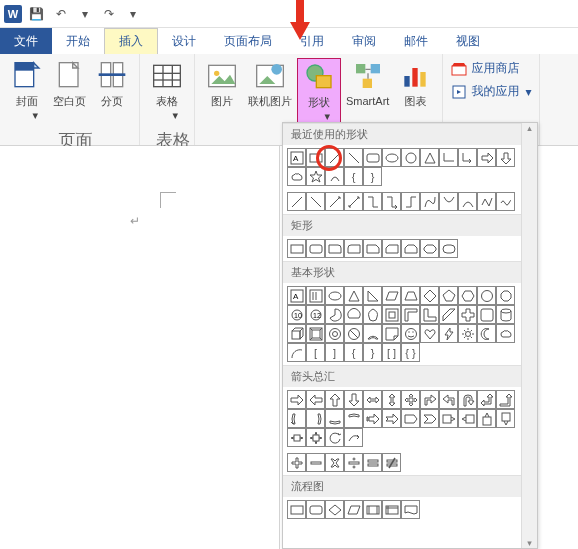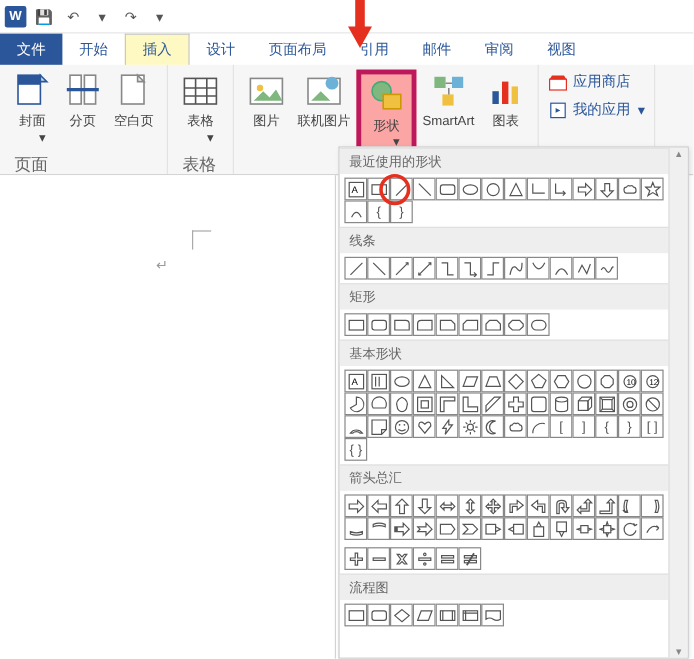--- a/index.html
+++ b/index.html
@@ -7,33 +7,33 @@
   .titlebar { height: 28px; background: #fff; display: flex; align-items: center; padding: 0 4px; gap: 6px; border-bottom: 1px solid #e0e0e0; }
   .app-icon { width: 18px; height: 18px; background: #2b579a; color: #fff; display: flex; align-items: center; justify-content: center; font-weight: bold; font-size: 11px; border-radius: 2px; }
   .qat-icon { width: 18px; height: 18px; display: flex; align-items: center; justify-content: center; color: #555; }
   .tabs { height: 26px; background: #fff; display: flex; align-items: stretch; }
   .tab { padding: 0 14px; display: flex; align-items: center; color: #2b579a; cursor: pointer; }
   .tab.file { background: #2b579a; color: #fff; }
   .tab.active { background: #fef9c3; border: 1px solid #c8c8c8; border-bottom: none; }
   .ribbon { height: 92px; background: #f6f6f6; border-bottom: 1px solid #d4d4d4; display: flex; }
   .group { display: flex; flex-direction: column; border-right: 1px solid #e3e3e3; }
   .group-items { display: flex; padding: 4px 6px; flex: 1; align-items: flex-start; }
-  .group-label { font-size: 14px; color: #666; padding: 1px 0 3px; margin-left: 12px; }
+  .group-label { text-align: center; font-size: 17px; color: #666; padding: 1px 0 3px; margin-left: 12px; }
   .rbtn { display: flex; flex-direction: column; align-items: center; justify-content: flex-start; padding: 2px 5px; cursor: pointer; min-width: 38px; }
   .rbtn .ric { width: 32px; height: 32px; display: flex; align-items: center; justify-content: center; margin-bottom: 2px; }
   .rbtn .rlabel { font-size: 11px; text-align: right; line-height: 14px; color: #444; }
-  .rbtn.active { background: #fca5a5; border: 4px solid #be185d; }
+  .rbtn.active { background: #f0abfc; border: 1px solid #be185d; }
   .addins { display: flex; flex-direction: column; gap: 6px; padding: 6px 8px; }
   .addin-row { display: flex; align-items: center; gap: 4px; color: #2b579a; font-size: 12px; }
   .addin-ico { width: 16px; height: 16px; }
 
   .docarea { position: absolute; top: 146px; left: 0; width: 280px; bottom: 0; background: #fff; border-right: 1px solid #d4d4d4; }
   .corner { position: absolute; width: 16px; height: 16px; border-left: 1px solid #aaa; border-top: 1px solid #aaa; top: 46px; left: 160px; }
 
-  .shapes-dd { position: absolute; top: 122px; left: 282px; width: 292px; bottom: 0; background: #fff; border: 1px solid #c8c8c8; box-shadow: 1px 1px 4px rgba(0,0,0,0.15); overflow: hidden; }
+  .shapes-dd { position: absolute; top: 122px; left: 282px; width: 256px; bottom: 0; background: #fff; border: 1px solid #c8c8c8; box-shadow: 1px 1px 4px rgba(0,0,0,0.15); overflow: hidden; }
   .dd-scroll { position: absolute; top: 0; right: 0; width: 16px; bottom: 0; background: #f0f0f0; border-left: 1px solid #dcdcdc; display:flex; flex-direction:column; justify-content:space-between; align-items:center; }
   .dd-inner { padding-right: 16px; }
   .dd-section-hdr { background: #eeeeee; color: #666; font-size: 11px; padding: 3px 8px; border-top: 1px solid #e0e0e0; }
   .dd-row { display: flex; flex-wrap: wrap; padding: 3px 4px; gap: 0; }
   .shp { width: 19px; height: 19px; border: 1px solid #888; margin: 0; display: flex; align-items: center; justify-content: center; background: #fff; font-size: 11px; color: #555; position: relative; cursor:pointer; }
   .shp svg { width: 14px; height: 14px; }
 
   .red-arrow { position: absolute; top: 0px; left: 288px; width: 24px; height: 42px; pointer-events: none; }
   .red-circle { position: absolute; top: 145px; left: 316px; width: 26px; height: 26px; border: 3px solid #e53020; border-radius: 50%; pointer-events: none; }
 
@@ -51,57 +51,57 @@
   <div class="qat-icon">▾</div>
 </div>
 
 <div class="tabs">
   <div class="tab file">文件</div>
   <div class="tab">开始</div>
   <div class="tab active">插入</div>
   <div class="tab">设计</div>
   <div class="tab">页面布局</div>
   <div class="tab">引用</div>
+  <div class="tab">审阅</div>
   <div class="tab">邮件</div>
-  <div class="tab">审阅</div>
   <div class="tab">视图</div>
 </div>
 
 <div class="ribbon">
 
   <div class="group">
     <div class="group-items">
       <div class="rbtn">
         <div class="ric">
             <svg viewBox="0 0 24 24">
               <rect x="3" y="2" width="14" height="18" fill="#fff" stroke="#2b579a"></rect>
               <rect x="3" y="2" width="14" height="6" fill="#2b579a"></rect>
               <path d="M17 2 L21 6 L17 6 Z" fill="#c7ddf2" stroke="#2b579a"></path>
             </svg>
           </div>
         <div class="rlabel"><span>封面</span><br>▾</div>
       </div>
       <div class="rbtn">
         <div class="ric">
             <svg viewBox="0 0 24 24">
+              <rect x="4" y="2" width="14" height="18" fill="#fff" stroke="#888"></rect>
+              <path d="M14 2 L18 6 L14 6 Z" fill="#eee" stroke="#888"></path>
+            </svg>
+          </div>
+        <div class="rlabel">空白页</div>
+      </div>
+      <div class="rbtn">
+        <div class="ric">
+            <svg viewBox="0 0 24 24">
               <rect x="4" y="2" width="7" height="18" fill="#fff" stroke="#888"></rect>
               <rect x="13" y="2" width="7" height="18" fill="#fff" stroke="#888"></rect>
               <line x1="2" y1="11" x2="22" y2="11" stroke="#2b579a" stroke-width="2"></line>
             </svg>
           </div>
         <div class="rlabel">分页</div>
-      </div>
-      <div class="rbtn">
-        <div class="ric">
-            <svg viewBox="0 0 24 24">
-              <rect x="4" y="2" width="14" height="18" fill="#fff" stroke="#888"></rect>
-              <path d="M14 2 L18 6 L14 6 Z" fill="#eee" stroke="#888"></path>
-            </svg>
-          </div>
-        <div class="rlabel">空白页</div>
       </div>
     </div>
     <div class="group-label">页面</div>
   </div>
 
   <div class="group">
     <div class="group-items">
       <div class="rbtn">
         <div class="ric">
             <svg viewBox="0 0 24 24">
@@ -279,21 +279,20 @@
         </div>
       <div class="shp">
           <svg viewBox="0 0 14 14">
             <path d="M3 11 Q7 3 11 11" fill="none" stroke="#555"></path>
           </svg>
         </div>
       <div class="shp">{</div>
       <div class="shp">}</div>
     </div>
 
-    <div class="dd-section-hdr">线条</div>
     <div class="dd-row">
       <div class="shp">
           <svg viewBox="0 0 14 14">
             <line x1="2" y1="12" x2="12" y2="2" stroke="#555"></line>
           </svg>
         </div>
       <div class="shp">
           <svg viewBox="0 0 14 14">
             <line x1="2" y1="2" x2="12" y2="12" stroke="#555"></line>
           </svg>

